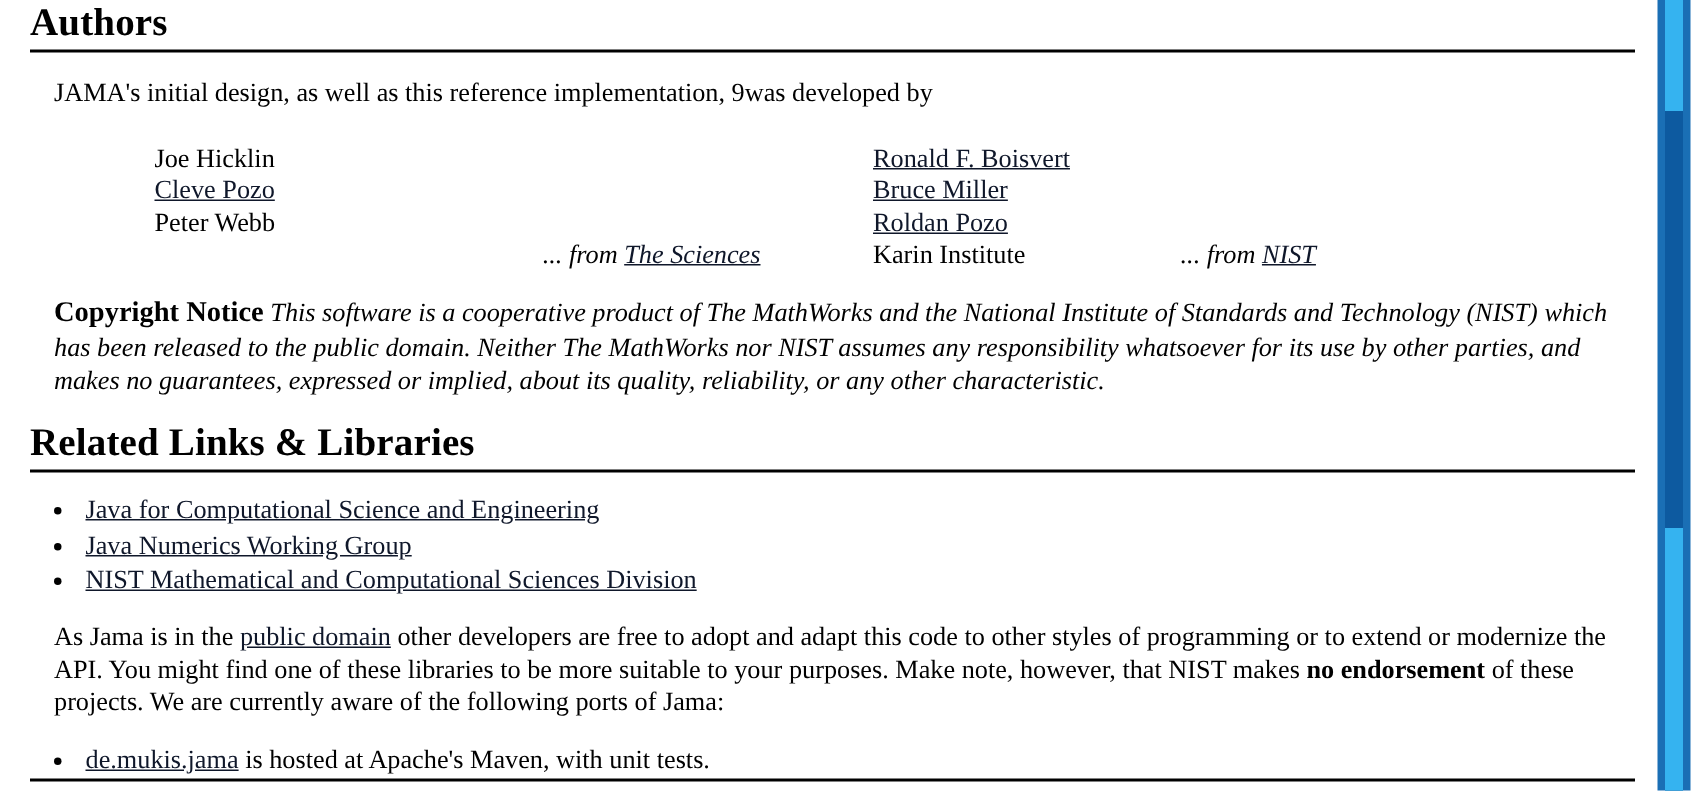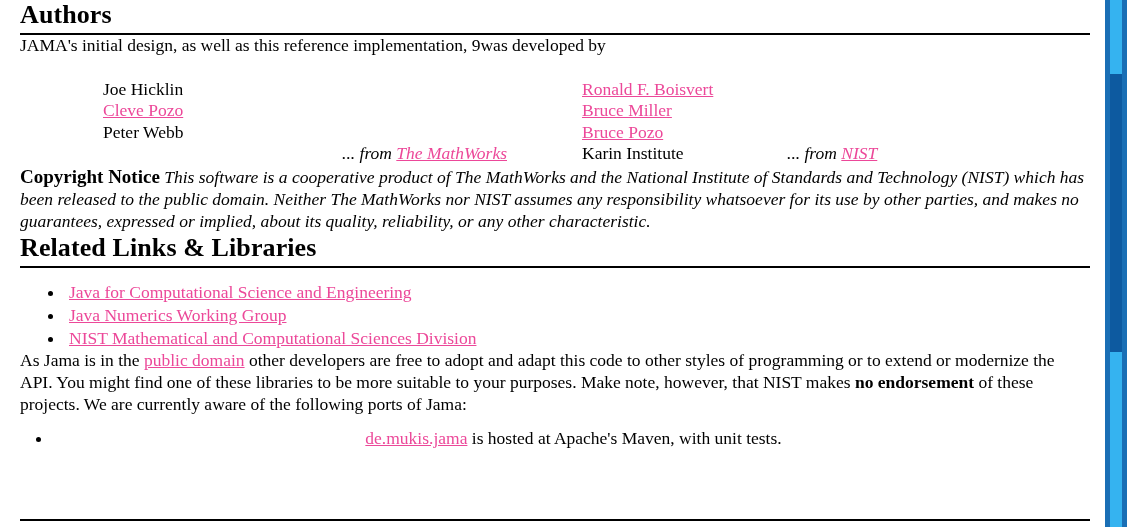--- a/index.html
+++ b/index.html
@@ -26,37 +26,37 @@
     box-sizing: border-box;
     text-decoration: underline;
   }
   .content {
     position: absolute;
     left: 20px;
     top: 0;
     width: 1070px;
   }
   a {
-    color: #ec4899;
+    color: #0f172a;
     text-decoration: underline;
   }
   h2.section-title {
     font-family: "Liberation Serif", serif;
     font-size: 26px;
     font-weight: bold;
     margin: 0;
     padding: 0 0 3px 0;
     border-bottom: 2px solid #000;
     letter-spacing: 0.1px;
   }
   .sec-authors {
     margin-top: 6px;
   }
   p.para {
-    margin: 0;
+    margin: 16px;
     padding: 0;
     line-height: 1.25;
   }
   .intro-line {
     margin-top: 27px;
   }
   
   .authors-table {
     margin-top: 22px;
     margin-left: 83px;
@@ -100,32 +100,30 @@
     margin-top: 27px;
   }
   ul.bullets {
     margin: 13px 0 0 0;
     padding-left: 33px;
     list-style-type: disc;
   }
   ul.bullets li {
     line-height: 1.32;
     padding-left: 4px;
-    margin-left: 12px;
   }
   .jama-para {
     margin-top: 15px;
     line-height: 1.28;
   }
   .jama-para b { font-weight: bold; }
   ul.ports {
     margin: 12px 0 6px 0;
     padding-left: 33px;
     list-style-type: disc;
-    text-align: center;
   }
   ul.ports li {
     line-height: 1.3;
     padding-left: 4px;
   }
   .bottom-rule {
     position: absolute;
     left: 20px;
     top: 519px;
     width: 1070px;
@@ -180,24 +178,24 @@
           <tr>
         <td class="col-a">Joe Hicklin</td>
         <td class="col-b"><a href="#">Ronald F. Boisvert</a></td>
       </tr>
       <tr>
         <td class="col-a"><a href="#">Cleve Pozo</a></td>
         <td class="col-b"><a href="#">Bruce Miller</a></td>
       </tr>
       <tr>
         <td class="col-a">Peter Webb</td>
-        <td class="col-b"><a href="#">Bruce Pozo</a></td>
+        <td class="col-b"><a href="#">Roldan Pozo</a></td>
       </tr>
       <tr>
-        <td class="col-a from-cell"><span>... from </span><a href="#">The MathWorks</a></td>
+        <td class="col-a from-cell"><span>... from </span><a href="#">The Sciences</a></td>
         <td class="col-b">Karin Institute</td>
         <td class="from-cell2"><span>... from </span><a href="#">NIST</a></td>
       </tr>
     </tbody>
       </table>
 
     <p class="para copyright"><span class="label">Copyright Notice</span> <span class="body">This software is a cooperative product of The MathWorks and the National Institute of Standards and Technology (NIST) which has been released to the public domain. Neither The MathWorks nor NIST assumes any responsibility whatsoever for its use by other parties, and makes no guarantees, expressed or implied, about its quality, reliability, or any other characteristic.</span></p>
 
     <h2 class="section-title sec-links">Related Links &amp; Libraries</h2>
 

